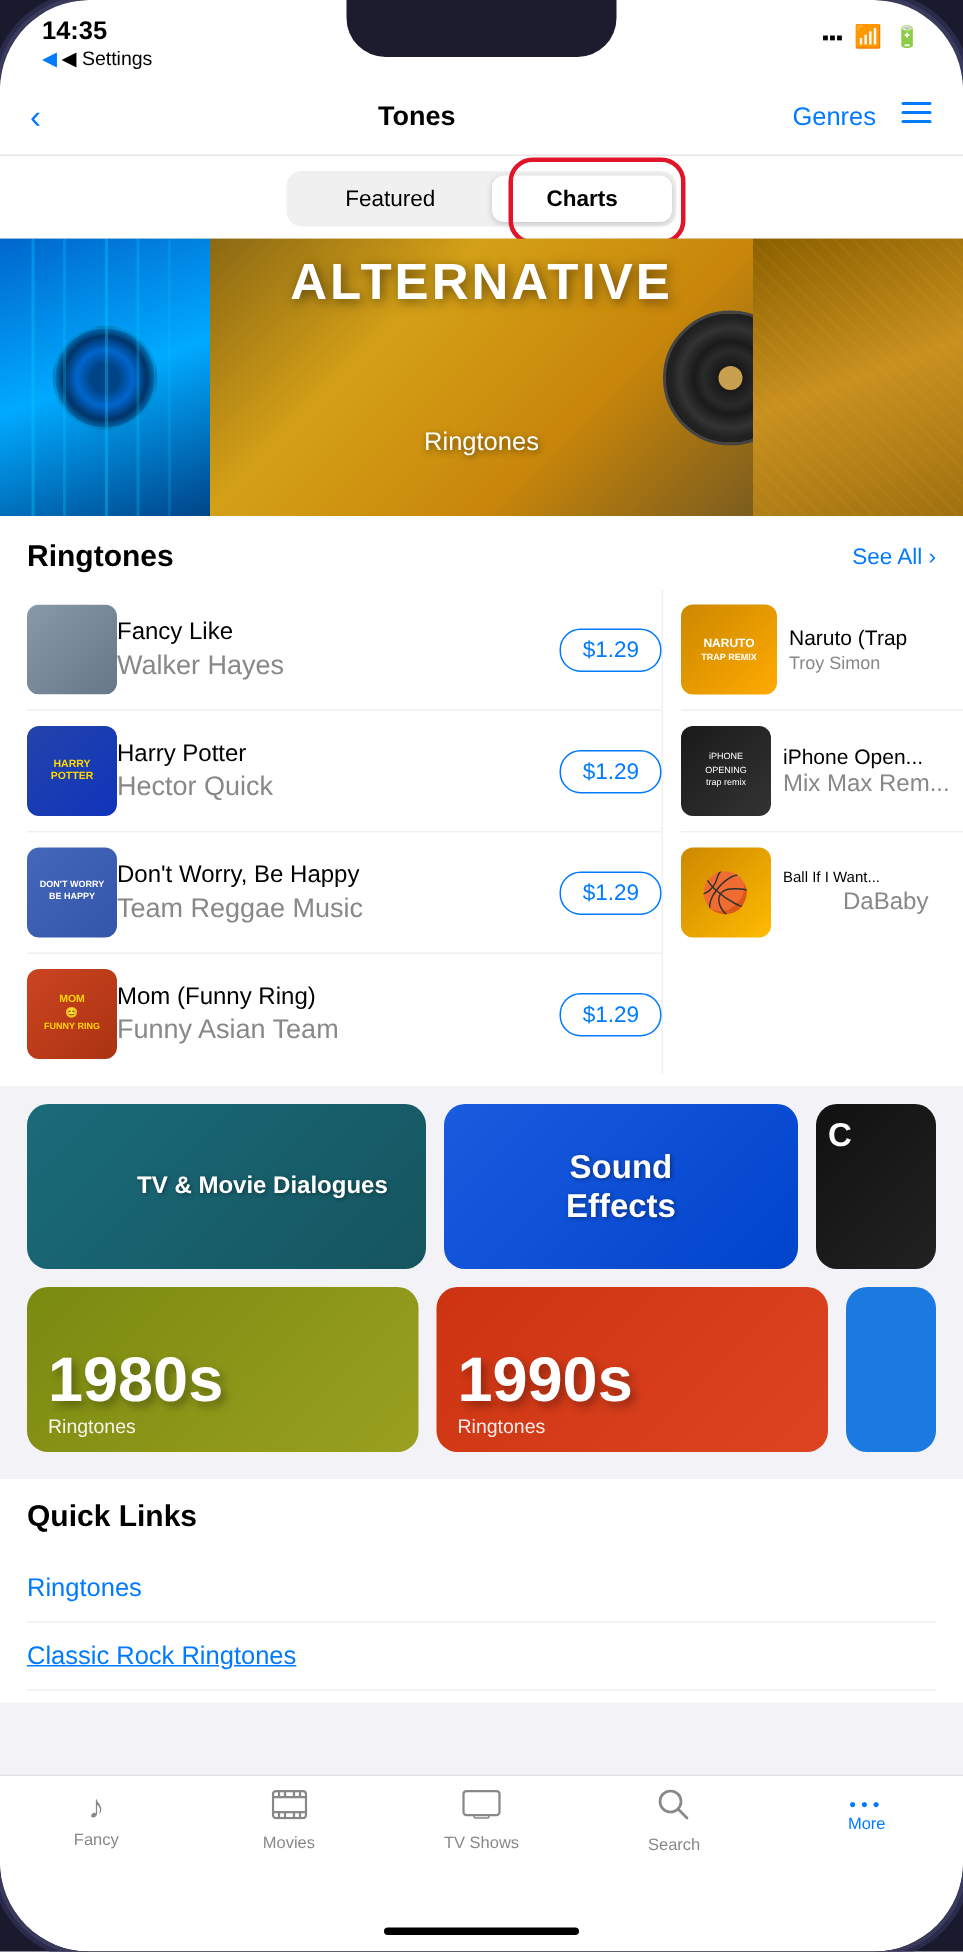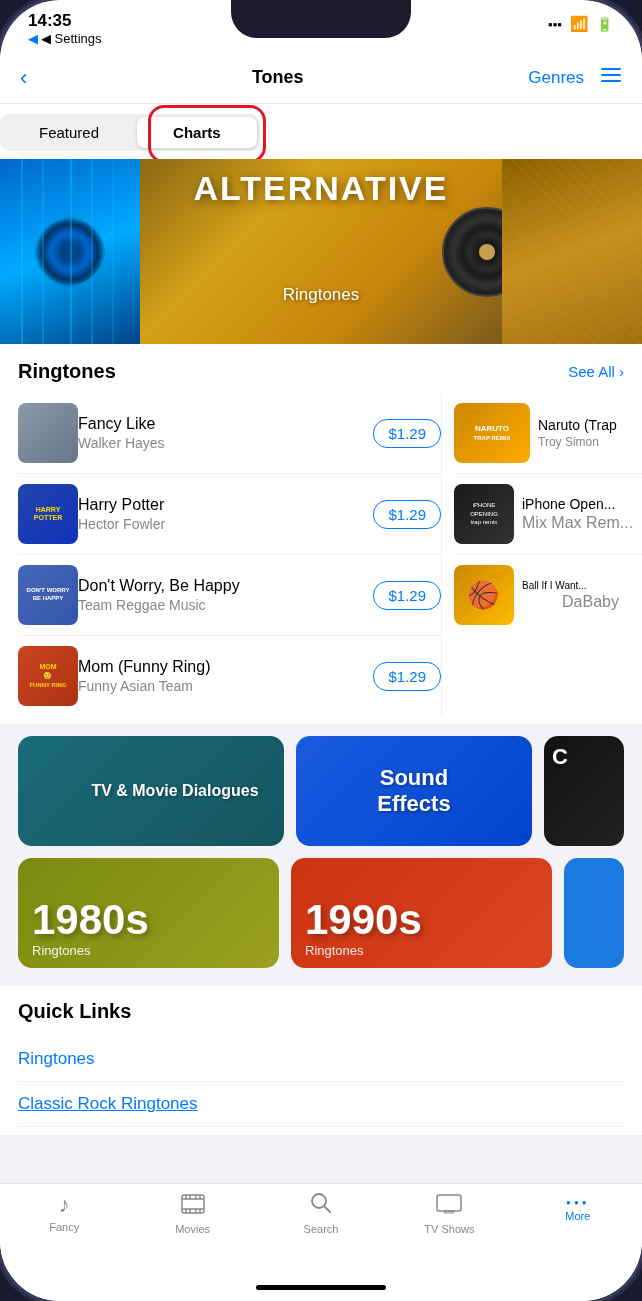--- a/index.html
+++ b/index.html
@@ -106,20 +106,21 @@
       font-size: 17px;
       font-weight: 400;
     }
     .nav-list-icon {
       color: #007aff;
       font-size: 20px;
     }
     
     .segment-container {
       display: flex;
+      justify-content: center;
       padding: 10px 0 8px;
       background: #fff;
       flex-shrink: 0;
     }
     .segment-control {
       display: flex;
       background: #f0f0f0;
       border-radius: 10px;
       padding: 3px;
       gap: 2px;
@@ -258,21 +259,21 @@
     .ringtone-info {
       flex: 1;
       min-width: 0;
     }
     .ringtone-name {
       font-size: 16px;
       font-weight: 500;
       color: #000;
     }
     .ringtone-artist {
-      font-size: 14px;
+      font-size: 18px;
       color: #888;
       margin-top: 2px;
     }
     .price-btn {
       border: 1.5px solid #007aff;
       border-radius: 14px;
       padding: 5px 14px;
       color: #007aff;
       font-size: 15px;
       font-weight: 500;
@@ -604,21 +605,21 @@
             </div>
             <button class="price-btn">$1.29</button>
           </div>
 
           <div class="ringtone-row">
             <div class="ringtone-thumb album-harry">
               <div style="font-size:7px;font-weight:900;color:#ffd700;text-align:center;line-height:1.2;">HARRY<br>POTTER</div>
             </div>
             <div class="ringtone-info">
               <div class="ringtone-name">Harry Potter</div>
-              <div class="ringtone-artist">Hector Fowler</div>
+              <div class="ringtone-artist">Hector Quick</div>
             </div>
             <button class="price-btn">$1.29</button>
           </div>
 
           <div class="ringtone-row">
             <div class="ringtone-thumb album-worry">
               <div style="font-size:6px;font-weight:900;color:#fff;text-align:center;line-height:1.3;">DON'T WORRY<br>BE HAPPY</div>
             </div>
             <div class="ringtone-info">
               <div class="ringtone-name">Don't Worry, Be Happy</div>
@@ -635,21 +636,21 @@
               <div class="ringtone-name">Mom (Funny Ring)</div>
               <div class="ringtone-artist">Funny Asian Team</div>
             </div>
             <button class="price-btn">$1.29</button>
           </div>
         </div>
 
         <div class="ringtone-col" style="padding: 0 0 0 12px; max-width: 200px;">
 
           <div class="ringtone-row" style="gap:8px;">
-            <div class="ringtone-thumb album-naruto" style="width:76px;height:60px;border-radius:8px;display:flex;align-items:center;justify-content:center;">
+            <div class="ringtone-thumb album-naruto" style="width:64px;height:60px;border-radius:8px;display:flex;align-items:center;justify-content:center;">
               <div style="font-size:8px;font-weight:900;color:#fff;text-align:center;">NARUTO<br><span style="font-size:6px;">TRAP REMIX</span></div>
             </div>
             <div class="ringtone-info">
               <div class="ringtone-name" style="font-size:14px;">Naruto (Trap</div>
               <div class="ringtone-artist" style="font-size:12px;">Troy Simon</div>
             </div>
           </div>
 
           <div class="ringtone-row" style="gap:8px;">
             <div class="ringtone-thumb album-iphone" style="width:60px;height:60px;border-radius:8px;display:flex;align-items:center;justify-content:center;">
@@ -734,37 +735,37 @@
             <line x1="5" y1="15" x2="5" y2="19" stroke="#888" stroke-width="1.5"></line>
             <line x1="9" y1="15" x2="9" y2="19" stroke="#888" stroke-width="1.5"></line>
             <line x1="15" y1="15" x2="15" y2="19" stroke="#888" stroke-width="1.5"></line>
             <line x1="19" y1="15" x2="19" y2="19" stroke="#888" stroke-width="1.5"></line>
           </svg>
         </span>
         <span class="tab-label">Movies</span>
       </div>
       <div class="tab-item">
         <span class="tab-icon">
+          <svg width="26" height="20" viewBox="0 0 26 20" fill="none">
+            <rect x="1" y="1" width="24" height="16" rx="2" stroke="#888" stroke-width="1.5"></rect>
+            <rect x="8" y="17" width="10" height="2" rx="1" stroke="#888" stroke-width="1"></rect>
+          </svg>
+        </span>
+        <span class="tab-label">TV Shows</span>
+      </div>
+      <div class="tab-item">
+        <span class="tab-icon">
           <svg width="22" height="22" viewBox="0 0 22 22" fill="none">
             <circle cx="9" cy="9" r="7" stroke="#888" stroke-width="1.8"></circle>
             <line x1="14.2" y1="14.2" x2="20" y2="20" stroke="#888" stroke-width="1.8" stroke-linecap="round"></line>
           </svg>
         </span>
         <span class="tab-label">Search</span>
       </div>
       <div class="tab-item">
-        <span class="tab-icon">
-          <svg width="26" height="20" viewBox="0 0 26 20" fill="none">
-            <rect x="1" y="1" width="24" height="16" rx="2" stroke="#888" stroke-width="1.5"></rect>
-            <rect x="8" y="17" width="10" height="2" rx="1" stroke="#888" stroke-width="1"></rect>
-          </svg>
-        </span>
-        <span class="tab-label">TV Shows</span>
-      </div>
-      <div class="tab-item">
         <span class="tab-icon active" style="font-size:8px;color:#007aff;letter-spacing:3px;padding-top:6px;">●●●</span>
         <span class="tab-label active">More</span>
       </div>
     </div>
 
     <div class="home-indicator">
       <div class="home-bar"></div>
     </div>
 
   </div>

